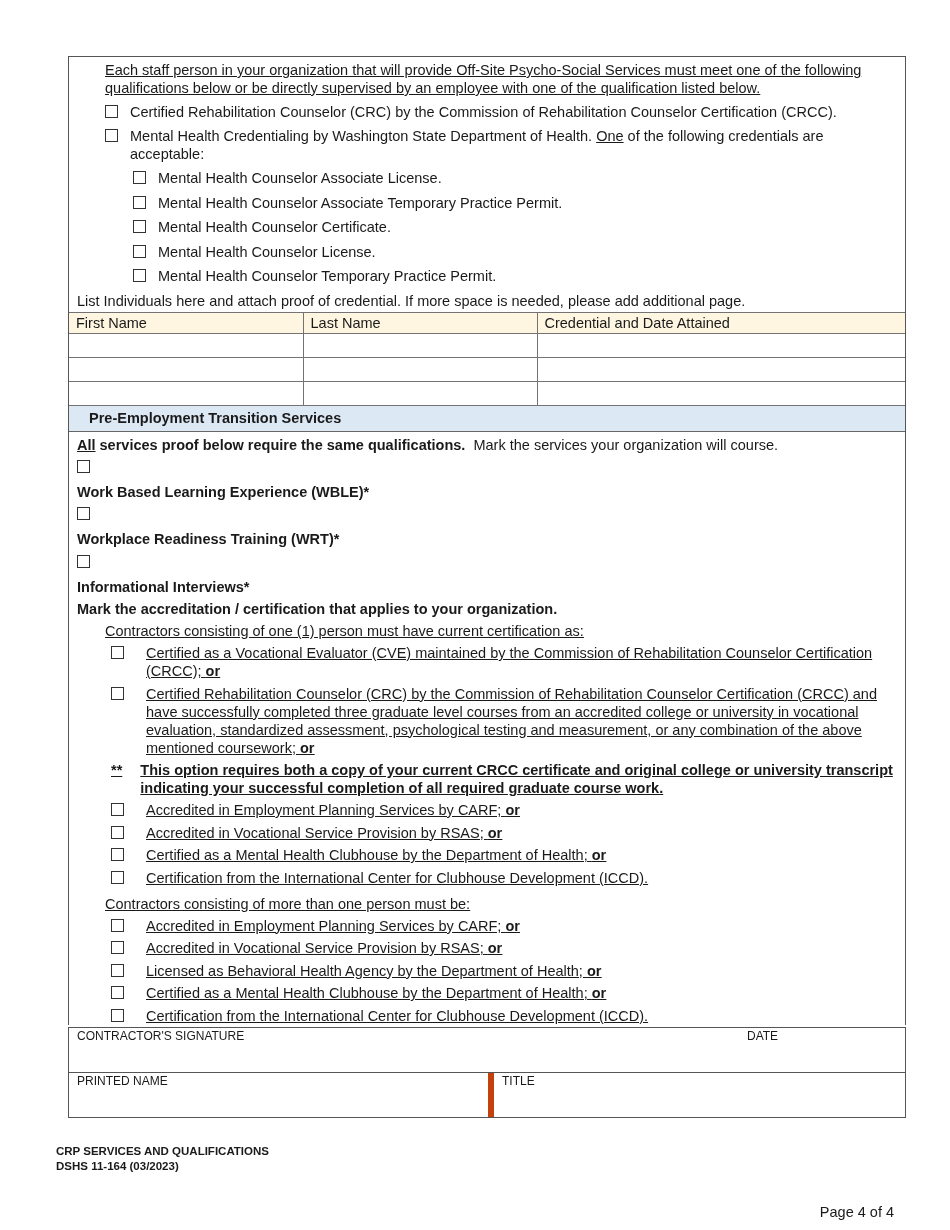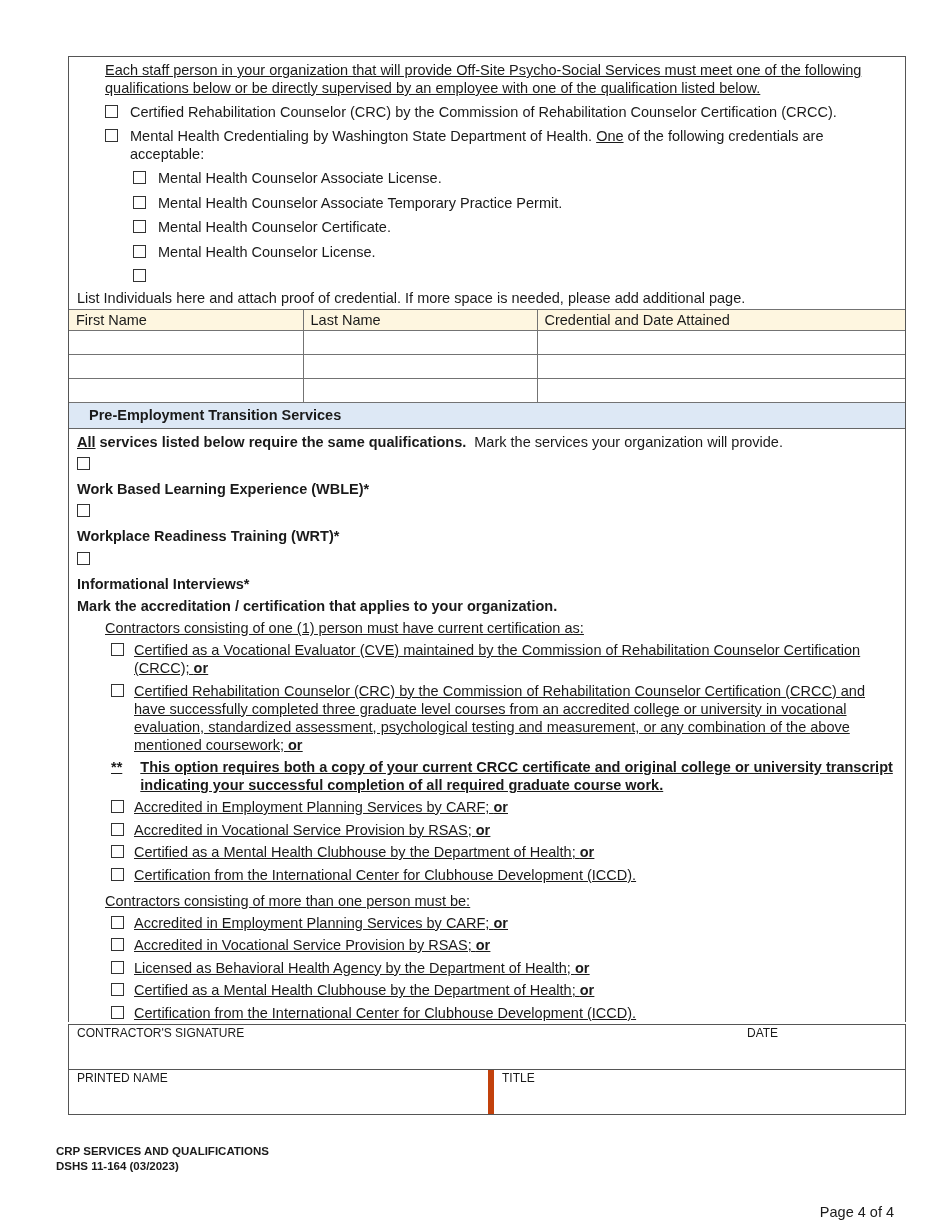--- a/index.html
+++ b/index.html
@@ -21,21 +21,21 @@
     table.names th { background: #fef6e0; height: 20px; }
     table.names tr > *:first-child { border-left: none; }
     table.names tr > *:last-child { border-right: none; }
     .sec-head { background: #dde8f5; font-weight: bold; padding: 4px 20px; border-bottom: 1px solid #666; line-height: 17px; }
     .svc { padding: 4px 8px 0 8px; }
     .svc .row { margin-bottom: 4.5px; gap: 10px; flex-direction: column; }
     .svc .lead { margin-bottom: 4px; line-height: 18px; }
     .acc { padding: 0 8px 0 8px; text-decoration: underline; }
     .acc .subhead { padding-left: 28px; margin: 4px 0 4px; line-height: 18px; }
     .acc .list { padding-left: 34px; }
-    .acc .list .row { margin-bottom: 4.5px; gap: 10px; }
+    .acc .list .row { margin-bottom: 4.5px; gap: 22px; }
     .note { display: flex; gap: 10px; padding-left: 34px; margin: 2px 0 4px; line-height: 18px; }
     .note .stars { width: 13px; font-weight: bold; text-align: center; }
     .sig { border: 1px solid #555; border-top: 1px solid #555; }
     .sig-row { display: flex; height: 44px; font-size: 12px; }
     .sig-row + .sig-row { border-top: 1px solid #555; }
     .sig-cell { padding: 1px 8px; flex: 1; position: relative; }
     .sig-cell + .sig-cell { border-left: 6px solid #c2410c; }
     .date-lbl { position: absolute; left: 678px; top: 1px; }
     .footer-left { position: absolute; left: 56px; top: 1144px; font-size: 11.5px; font-weight: bold; line-height: 15px; }
     .footer-right { position: absolute; right: 56px; top: 1204px; font-size: 14.5px; }
@@ -74,20 +74,21 @@
       <div class="row">
         <span class="cb"></span>
         <span>Mental Health Counselor Certificate.</span>
       </div>
       <div class="row">
         <span class="cb"></span>
         <span>Mental Health Counselor License.</span>
       </div>
       <div class="row">
         <span class="cb"></span>
+        <span>Mental Health Counselor Temporary Practice Permit.</span>
       </div>
     </div>
 
     <div class="listnote">List Individuals here and attach proof of credential. If more space is needed, please add additional page.</div>
 
     <table class="names">
       <colgroup>
           <col style="width:234px">
           <col style="width:234px">
           <col>
@@ -112,21 +113,21 @@
         <td></td>
         <td></td>
         <td></td>
       </tr>
     </tbody>
       </table>
 
     <div class="sec-head">Pre-Employment Transition Services</div>
 
     <div class="svc">
-      <div class="lead"><span class="b u">All</span><span class="b"> services listed below require the same qualifications.</span><span style="white-space:pre">  Mark the services your organization will provide.</span></div>
+      <div class="lead"><span class="b u">All</span><span class="b"> services proof below require the same qualifications.</span><span style="white-space:pre">  Mark the services your organization will course.</span></div>
       <div class="row">
         <span class="cb"></span>
         <span class="b">Work Based Learning Experience (WBLE)*</span>
       </div>
       <div class="row">
         <span class="cb"></span>
         <span class="b">Workplace Readiness Training (WRT)*</span>
       </div>
       <div class="row">
         <span class="cb"></span>

